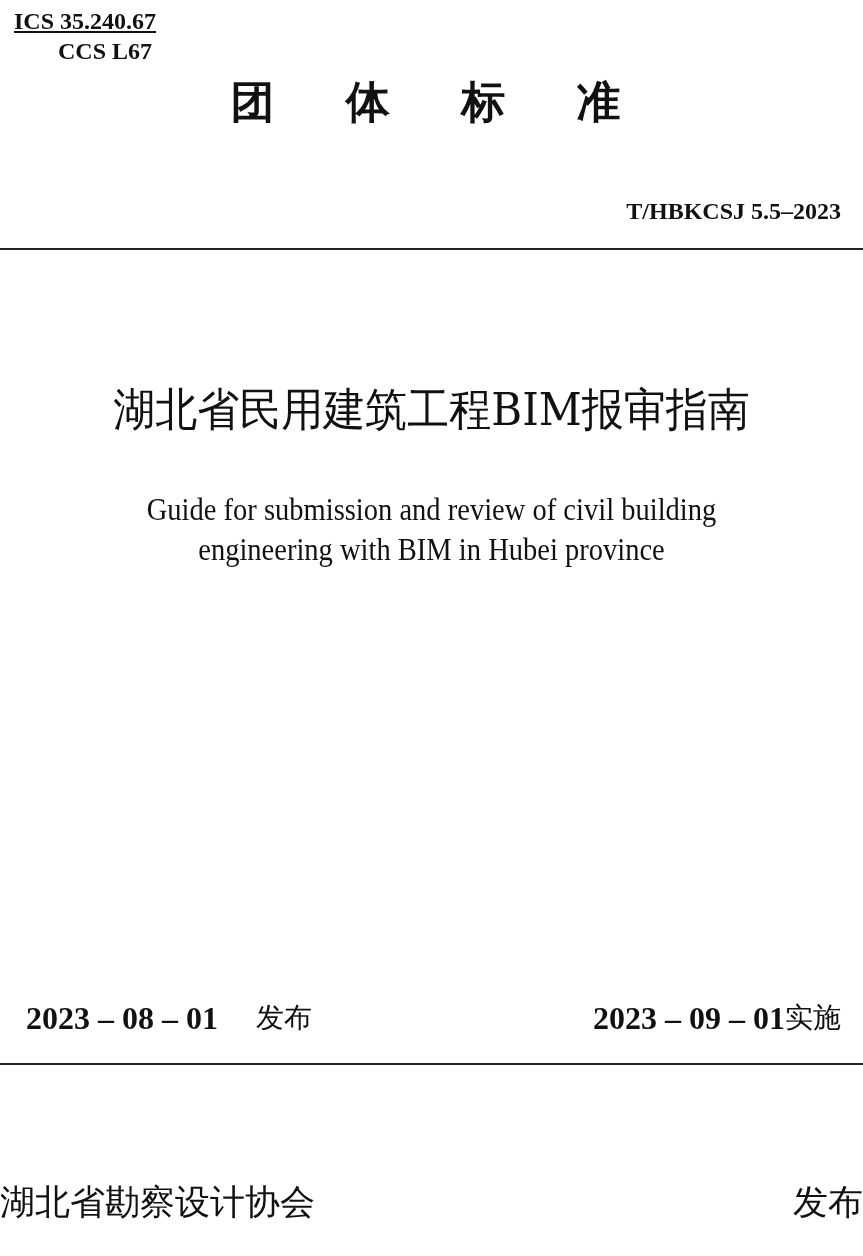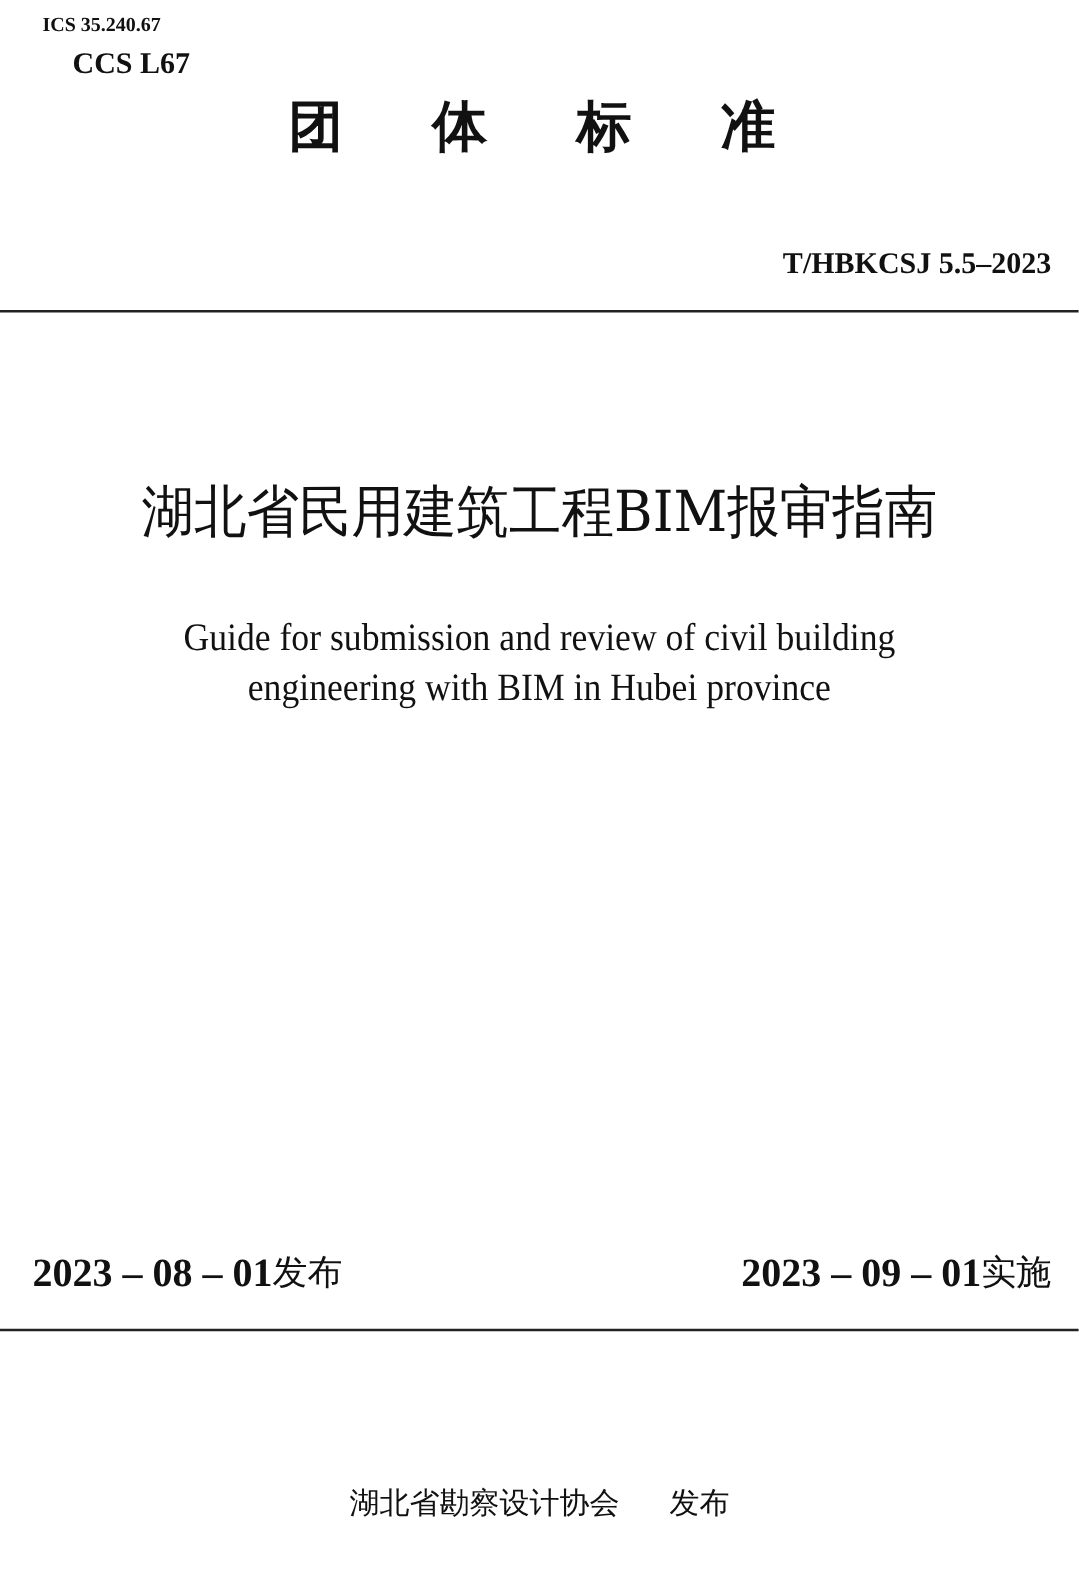--- a/index.html
+++ b/index.html
@@ -1,30 +1,30 @@
 <!DOCTYPE html>
 <html><head>
 <meta charset="utf-8">
 <style>
   html, body { margin: 0; padding: 0; background: #ffffff; }
   body { width: 863px; height: 1256px; position: relative; overflow: hidden; color: #111; }
   .abs { position: absolute; }
-  .ics { left: 34px; top: 6px; font-family: "Liberation Serif", serif; font-weight: bold; font-size: 16px; line-height: 30px; }
+  .ics { left: 14px; top: 6px; font-family: "Liberation Serif", serif; font-weight: bold; font-size: 24px; line-height: 30px; text-decoration: underline; }
   .ccs { left: 26px; top: 36px; font-family: "Liberation Serif", serif; font-weight: bold; font-size: 24px; line-height: 30px; margin-left: 32px; }
   .cat-title { left: 0; width: 863px; top: 72px; text-align: center; font-family: "DejaVu Sans", sans-serif; font-weight: bold; font-size: 44px; letter-spacing: 28px; line-height: 60px; padding-left: 16px; box-sizing: border-box; }
   .std-no { right: 22px; top: 193px; font-family: "Liberation Serif", serif; font-weight: bold; font-size: 24px; line-height: 36px; }
   .rule { left: 0; width: 863px; height: 2px; background: #222; }
   .rule-top { top: 248px; }
   .rule-bottom { top: 1063px; }
   .cn-title { left: 0; width: 863px; top: 380px; text-align: center; font-family: "DejaVu Serif", serif; font-size: 42px; line-height: 60px; transform: scaleY(1.08); }
   .en-title { left: 0; width: 863px; top: 490px; text-align: center; font-family: "Liberation Serif", serif; font-size: 31px; line-height: 40px; transform: scaleX(0.92); }
-  .date-left { left: 26px; top: 998px; font-family: "Liberation Serif", serif; font-weight: bold; font-size: 32px; line-height: 40px; display: flex; }
+  .date-left { left: 26px; top: 998px; font-family: "Liberation Serif", serif; font-weight: bold; font-size: 32px; line-height: 40px; display: flex; gap: 38px; }
   .date-right { right: 22px; top: 998px; font-family: "Liberation Serif", serif; font-weight: bold; font-size: 32px; line-height: 40px; display: flex; }
   .date-label { font-family: "DejaVu Sans", sans-serif; font-weight: normal; font-size: 28px; }
-  .publisher { left: 0; width: 863px; top: 1180px; text-align: center; font-family: "DejaVu Sans", sans-serif; font-size: 24px; line-height: 44px; display: flex; justify-content: center; gap: 40px; }
+  .publisher { left: 0; width: 863px; top: 1180px; text-align: center; font-family: "DejaVu Sans", sans-serif; font-size: 35px; line-height: 44px; display: flex; justify-content: space-between; gap: 40px; }
 </style>
 </head>
 <body>
 
 <div class="abs ics">ICS 35.240.67</div>
 <div class="abs ccs">CCS L67</div>
 <div class="abs cat-title">团 体 标 准</div>
 <div class="abs std-no">T/HBKCSJ 5.5–2023</div>
 <div class="abs rule rule-top"></div>
 

